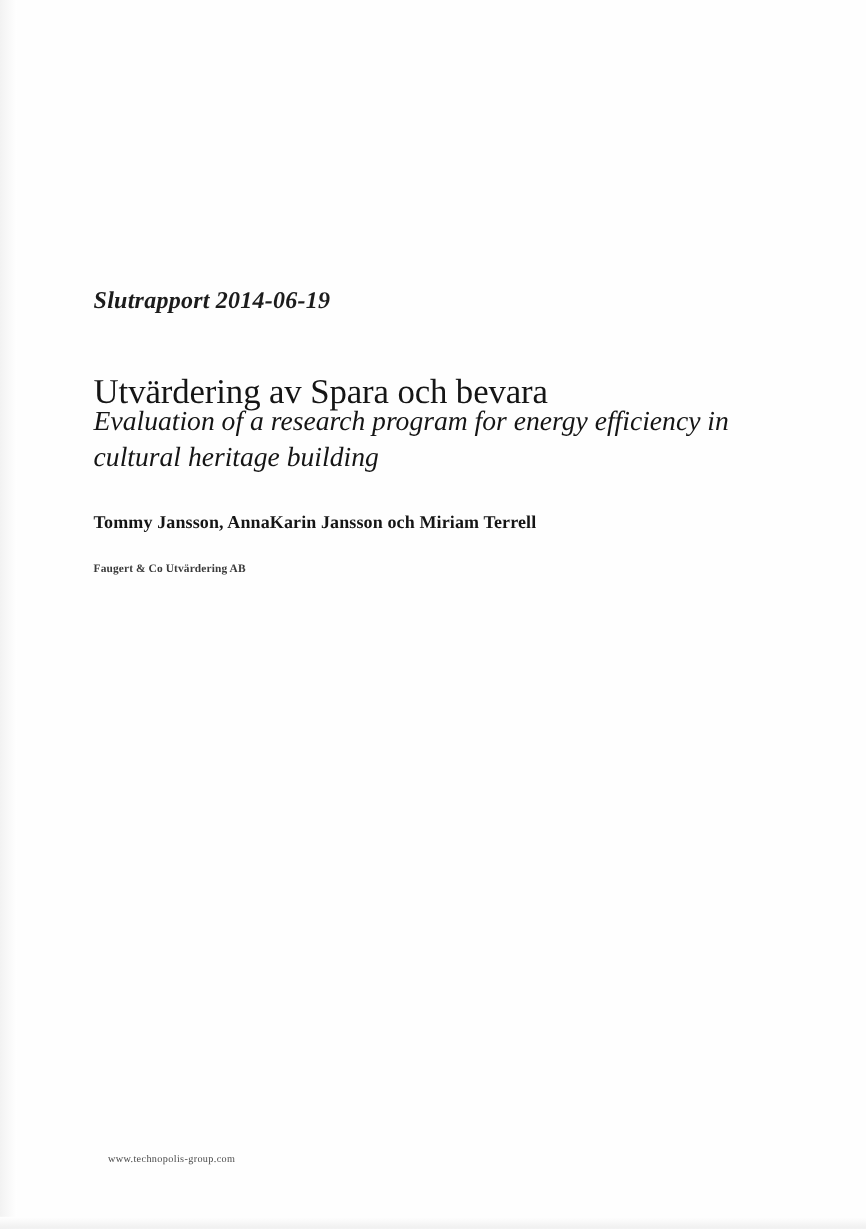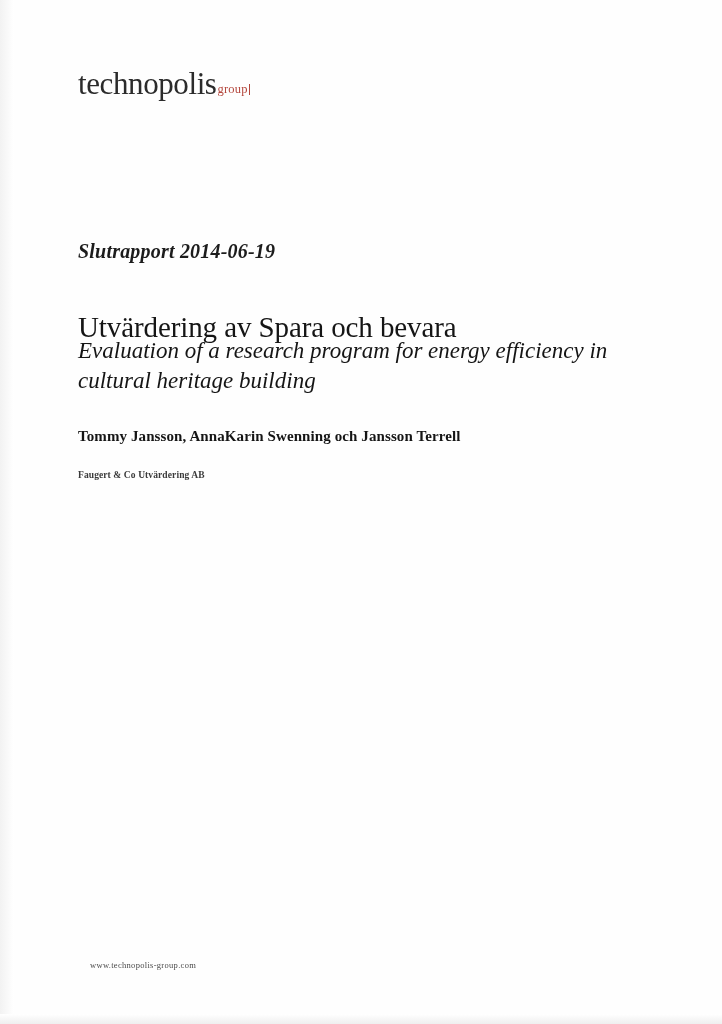--- a/index.html
+++ b/index.html
@@ -143,31 +143,26 @@
   }
 </style>
 </head>
 <body>
 
 <div class="page">
 
   <div class="edge-left"></div>
   <div class="edge-bottom"></div>
 
-  <div class="logo-block">
-    <span class="logo-main">technopolis</span>
-    <span class="logo-sub">group</span>
-    <span class="logo-bar"></span>
-  </div>
 
   <div class="meta-line">Slutrapport 2014-06-19</div>
 
   <h1 class="doc-title">Utvärdering av Spara och bevara</h1>
 
   <div class="doc-subtitle">Evaluation of a research program for energy efficiency in cultural heritage building</div>
 
-  <div class="authors">Tommy Jansson, AnnaKarin Swenning och Jansson Terrell</div>
+  <div class="authors">Tommy Jansson, AnnaKarin Jansson och Miriam Terrell</div>
 
   <div class="affiliation">Faugert &amp; Co Utvärdering AB</div>
 
   <div class="footer-url">www.technopolis-group.com</div>
 
 </div>
 
 </body></html>

